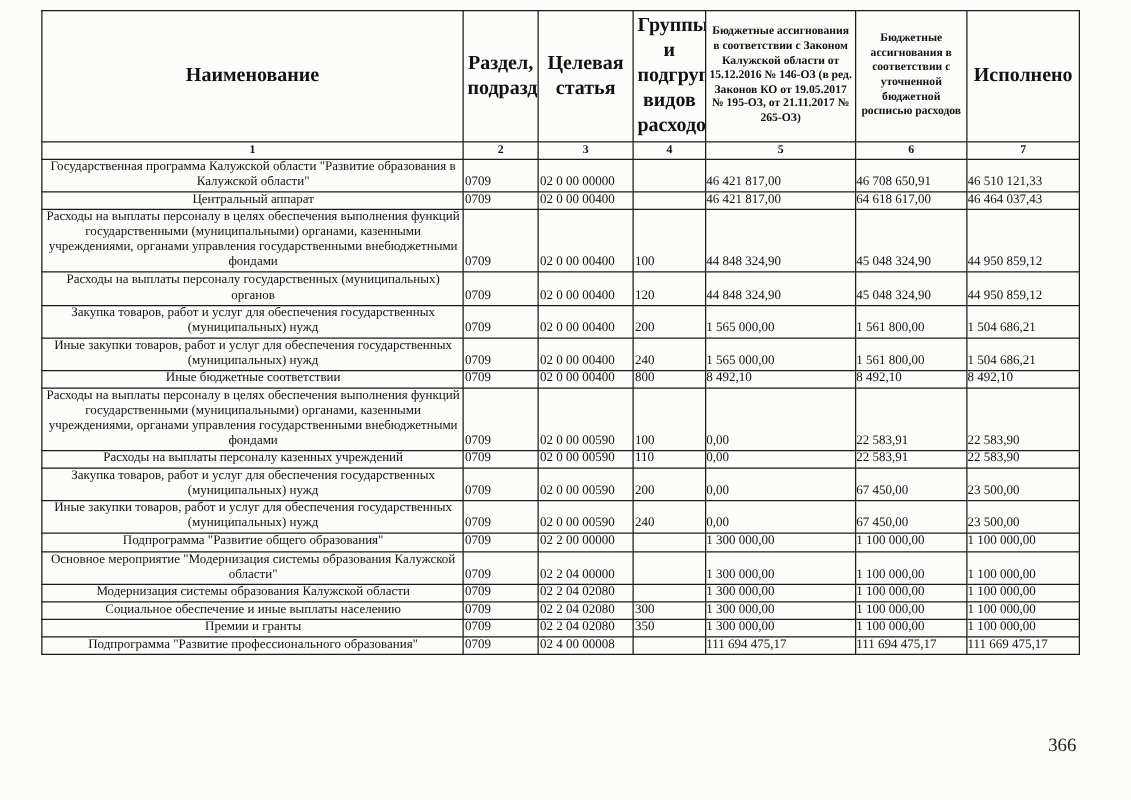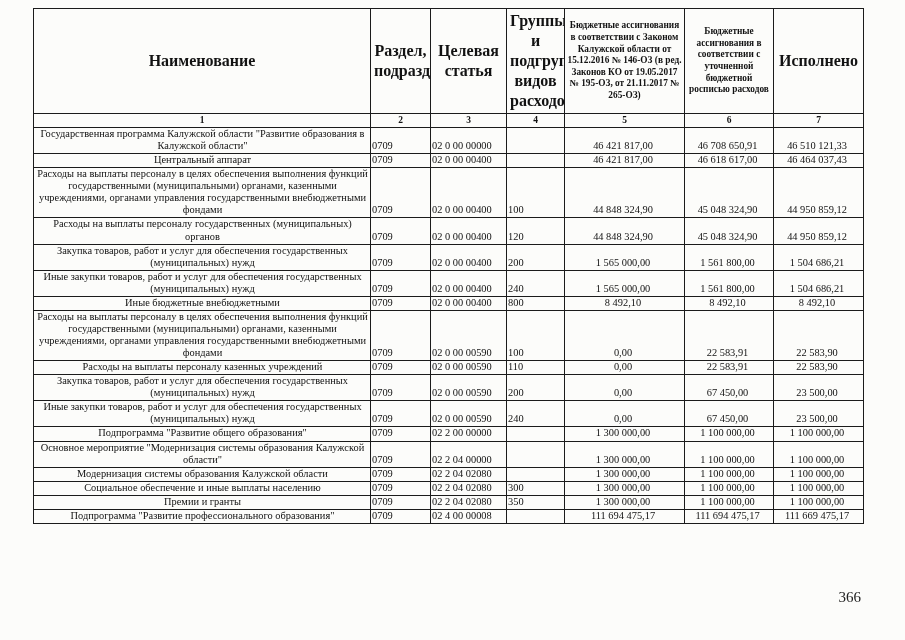--- a/index.html
+++ b/index.html
@@ -48,21 +48,21 @@
     line-height:1.16;
   }
   td.cell-code {
     text-align:left;
     vertical-align:bottom;
     padding:0 1px 1px 1px;
     white-space:nowrap;
     line-height:1.16;
   }
   td.cell-num {
-    text-align:center;
+    text-align:left;
     vertical-align:bottom;
     padding:0 3px 1px 0;
     white-space:nowrap;
     line-height:1.16;
   }
   .page-num {
     position:absolute;
     right:44px;
     top:589px;
     font-size:15px;
@@ -113,21 +113,21 @@
           <td class="cell-num">46 421 817,00</td>
           <td class="cell-num">46 708 650,91</td>
           <td class="cell-num">46 510 121,33</td>
         </tr>
         <tr>
           <td class="cell-name">Центральный аппарат</td>
           <td class="cell-code">0709</td>
           <td class="cell-code">02 0 00 00400</td>
           <td class="cell-code"></td>
           <td class="cell-num">46 421 817,00</td>
-          <td class="cell-num">46 618 617,00</td>
+          <td class="cell-num">64 618 617,00</td>
           <td class="cell-num">46 464 037,43</td>
         </tr>
         <tr>
           <td class="cell-name">Расходы на выплаты персоналу в целях обеспечения выполнения функций государственными (муниципальными) органами, казенными учреждениями, органами управления государственными внебюджетными фондами</td>
           <td class="cell-code">0709</td>
           <td class="cell-code">02 0 00 00400</td>
           <td class="cell-code">100</td>
           <td class="cell-num">44 848 324,90</td>
           <td class="cell-num">45 048 324,90</td>
           <td class="cell-num">44 950 859,12</td>
@@ -153,21 +153,21 @@
         <tr>
           <td class="cell-name">Иные закупки товаров, работ и услуг для обеспечения государственных (муниципальных) нужд</td>
           <td class="cell-code">0709</td>
           <td class="cell-code">02 0 00 00400</td>
           <td class="cell-code">240</td>
           <td class="cell-num">1 565 000,00</td>
           <td class="cell-num">1 561 800,00</td>
           <td class="cell-num">1 504 686,21</td>
         </tr>
         <tr>
-          <td class="cell-name">Иные бюджетные внебюджетными</td>
+          <td class="cell-name">Иные бюджетные соответствии</td>
           <td class="cell-code">0709</td>
           <td class="cell-code">02 0 00 00400</td>
           <td class="cell-code">800</td>
           <td class="cell-num">8 492,10</td>
           <td class="cell-num">8 492,10</td>
           <td class="cell-num">8 492,10</td>
         </tr>
         <tr>
           <td class="cell-name">Расходы на выплаты персоналу в целях обеспечения выполнения функций государственными (муниципальными) органами, казенными учреждениями, органами управления государственными внебюджетными фондами</td>
           <td class="cell-code">0709</td>

